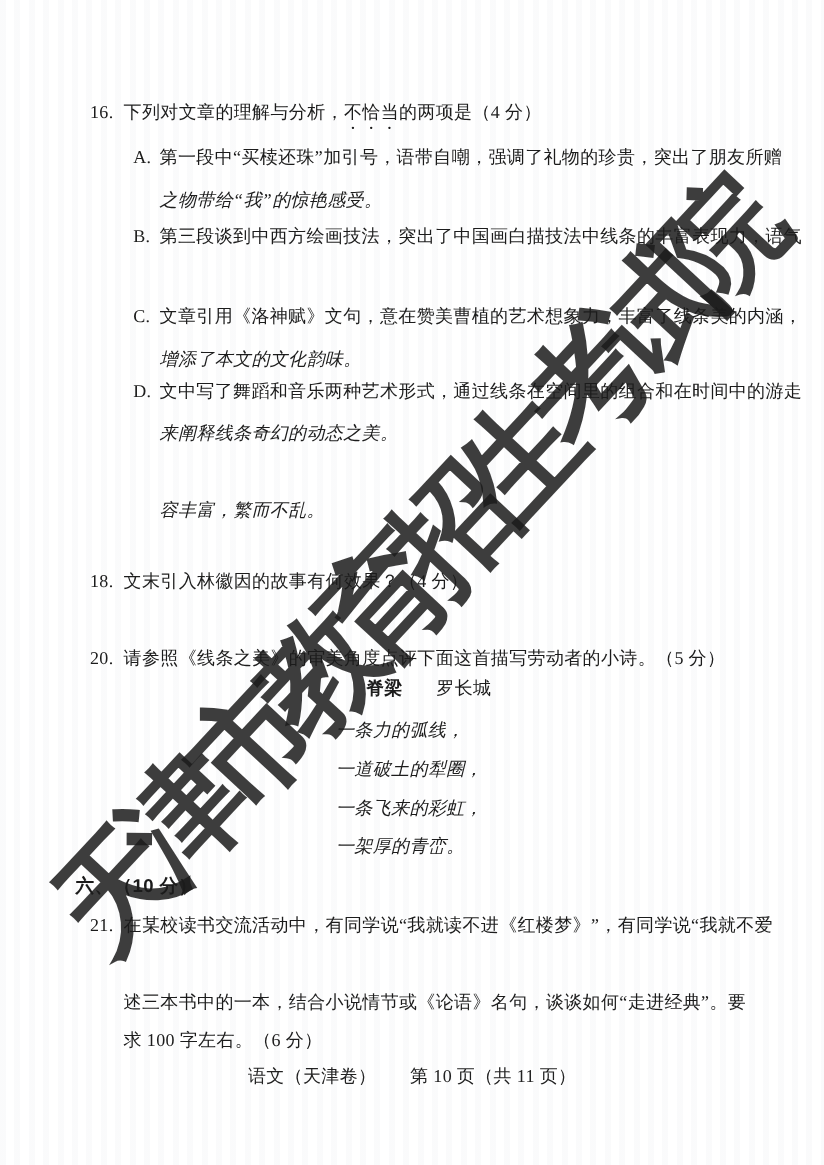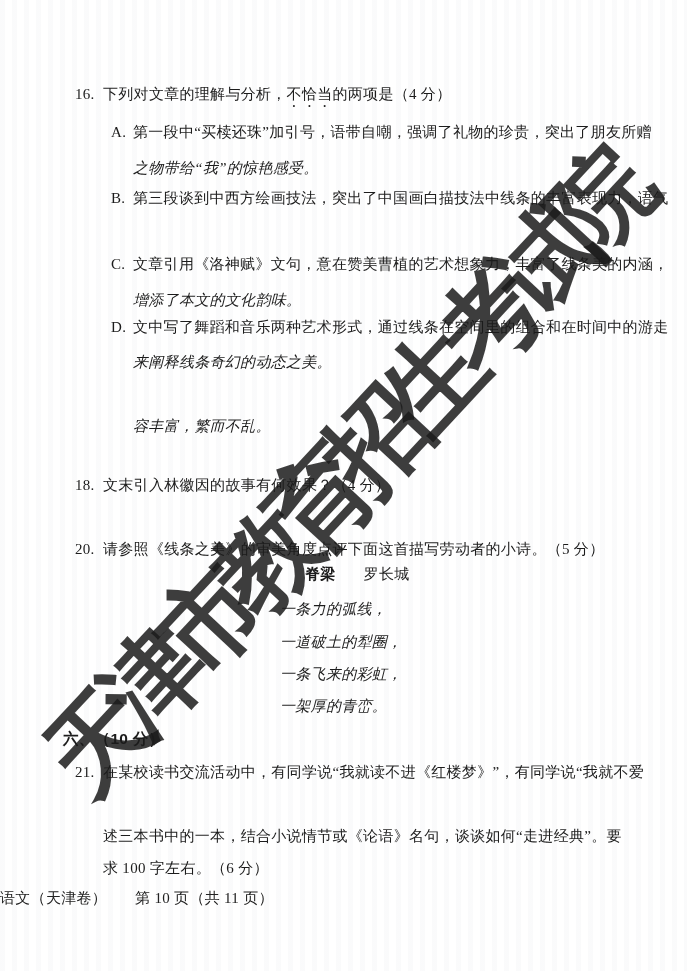--- a/index.html
+++ b/index.html
@@ -23,21 +23,21 @@
   .qwrap{left:103px;}
   .emph{
     -webkit-text-emphasis:filled dot #1c1c1c;text-emphasis:filled dot #1c1c1c;
     -webkit-text-emphasis-position:under right;text-emphasis-position:under right;
   }
   .poemline{left:280px;font-style:italic;}
   .poemtitleline{left:305px;}
   .poemtitle{font-weight:bold;font-family:"Liberation Sans","DejaVu Sans",sans-serif;font-style:normal;}
   .poemauthor{margin-left:28px;}
   .sect{left:63px;font-weight:bold;font-family:"Liberation Sans","DejaVu Sans",sans-serif;font-size:15.5px;}
-  .footer{left:0;width:687px;font-size:15px;color:#222;}
+  .footer{left:0;width:687px;text-align:center;font-size:15px;color:#222;}
   .footer .gap{display:inline-block;margin-left:28px;}
   .watermark{
     position:absolute;left:345px;top:478px;z-index:5;pointer-events:none;
     transform:translate(-50%,-50%) rotate(-47deg);transform-origin:center;
     font-size:100px;font-weight:bold;letter-spacing:-18px;white-space:nowrap;
     font-family:"Liberation Serif","DejaVu Serif",serif;
     color:rgba(27,27,27,0.85);
   }
 </style>
 </head>

